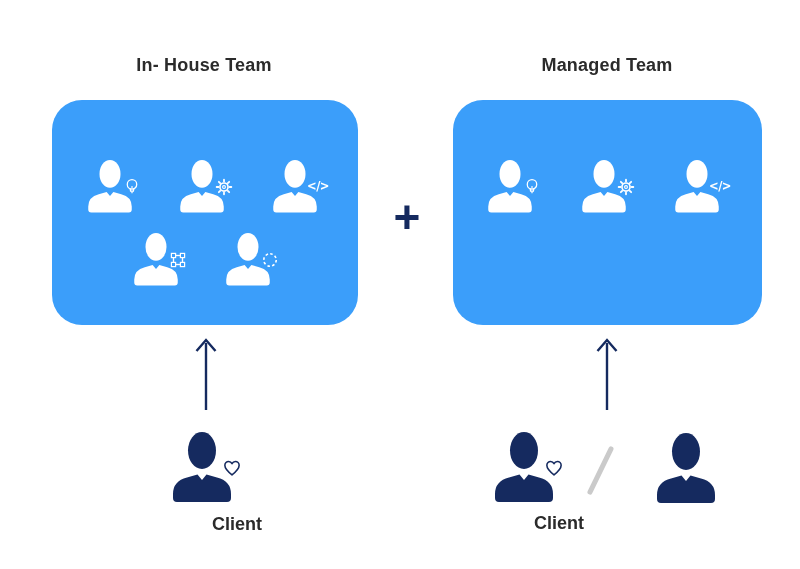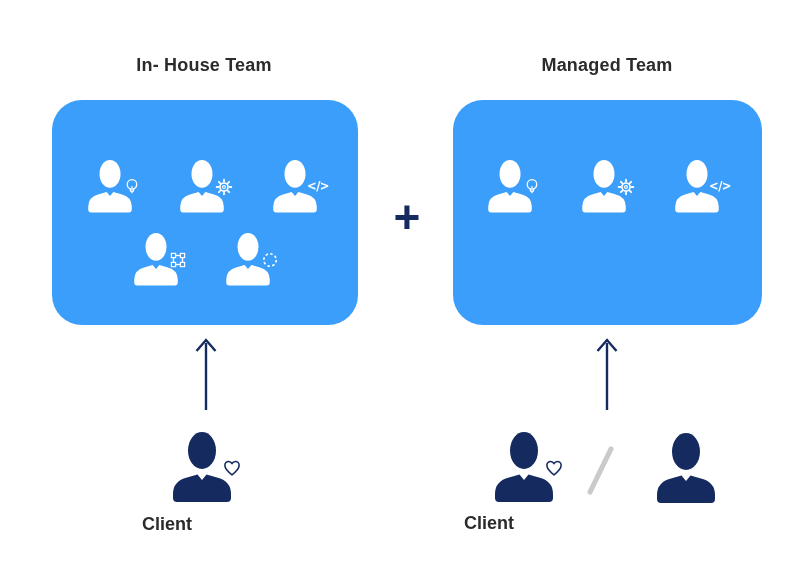--- a/index.html
+++ b/index.html
@@ -30,21 +30,21 @@
 
   .handle { fill:var(--box-blue); stroke:currentColor; stroke-width:1.6; }
 
   .arrow { position:absolute; width:26px; height:76px; }
   .arrow line, .arrow path { stroke:var(--navy); stroke-width:2.4; fill:none; }
 
   .plus { position:absolute; left:383px; top:191px; width:48px; height:52px;
           display:flex; align-items:center; justify-content:center;
           font-size:46px; font-weight:700; color:var(--navy); line-height:1; }
 
-  .label { position:absolute; text-align:left; font-size:18px; font-weight:700;
+  .label { position:absolute; text-align:right; font-size:18px; font-weight:700;
            color:var(--label-text); }
 
   .slash { position:absolute; left:598px; top:444px; width:5px; height:53px;
            background:var(--slash-gray); border-radius:3px; transform:rotate(26deg); }
 </style>
 </head>
 <body>
 
 <svg width="0" height="0" style="position:absolute" aria-hidden="true">
   <defs>

